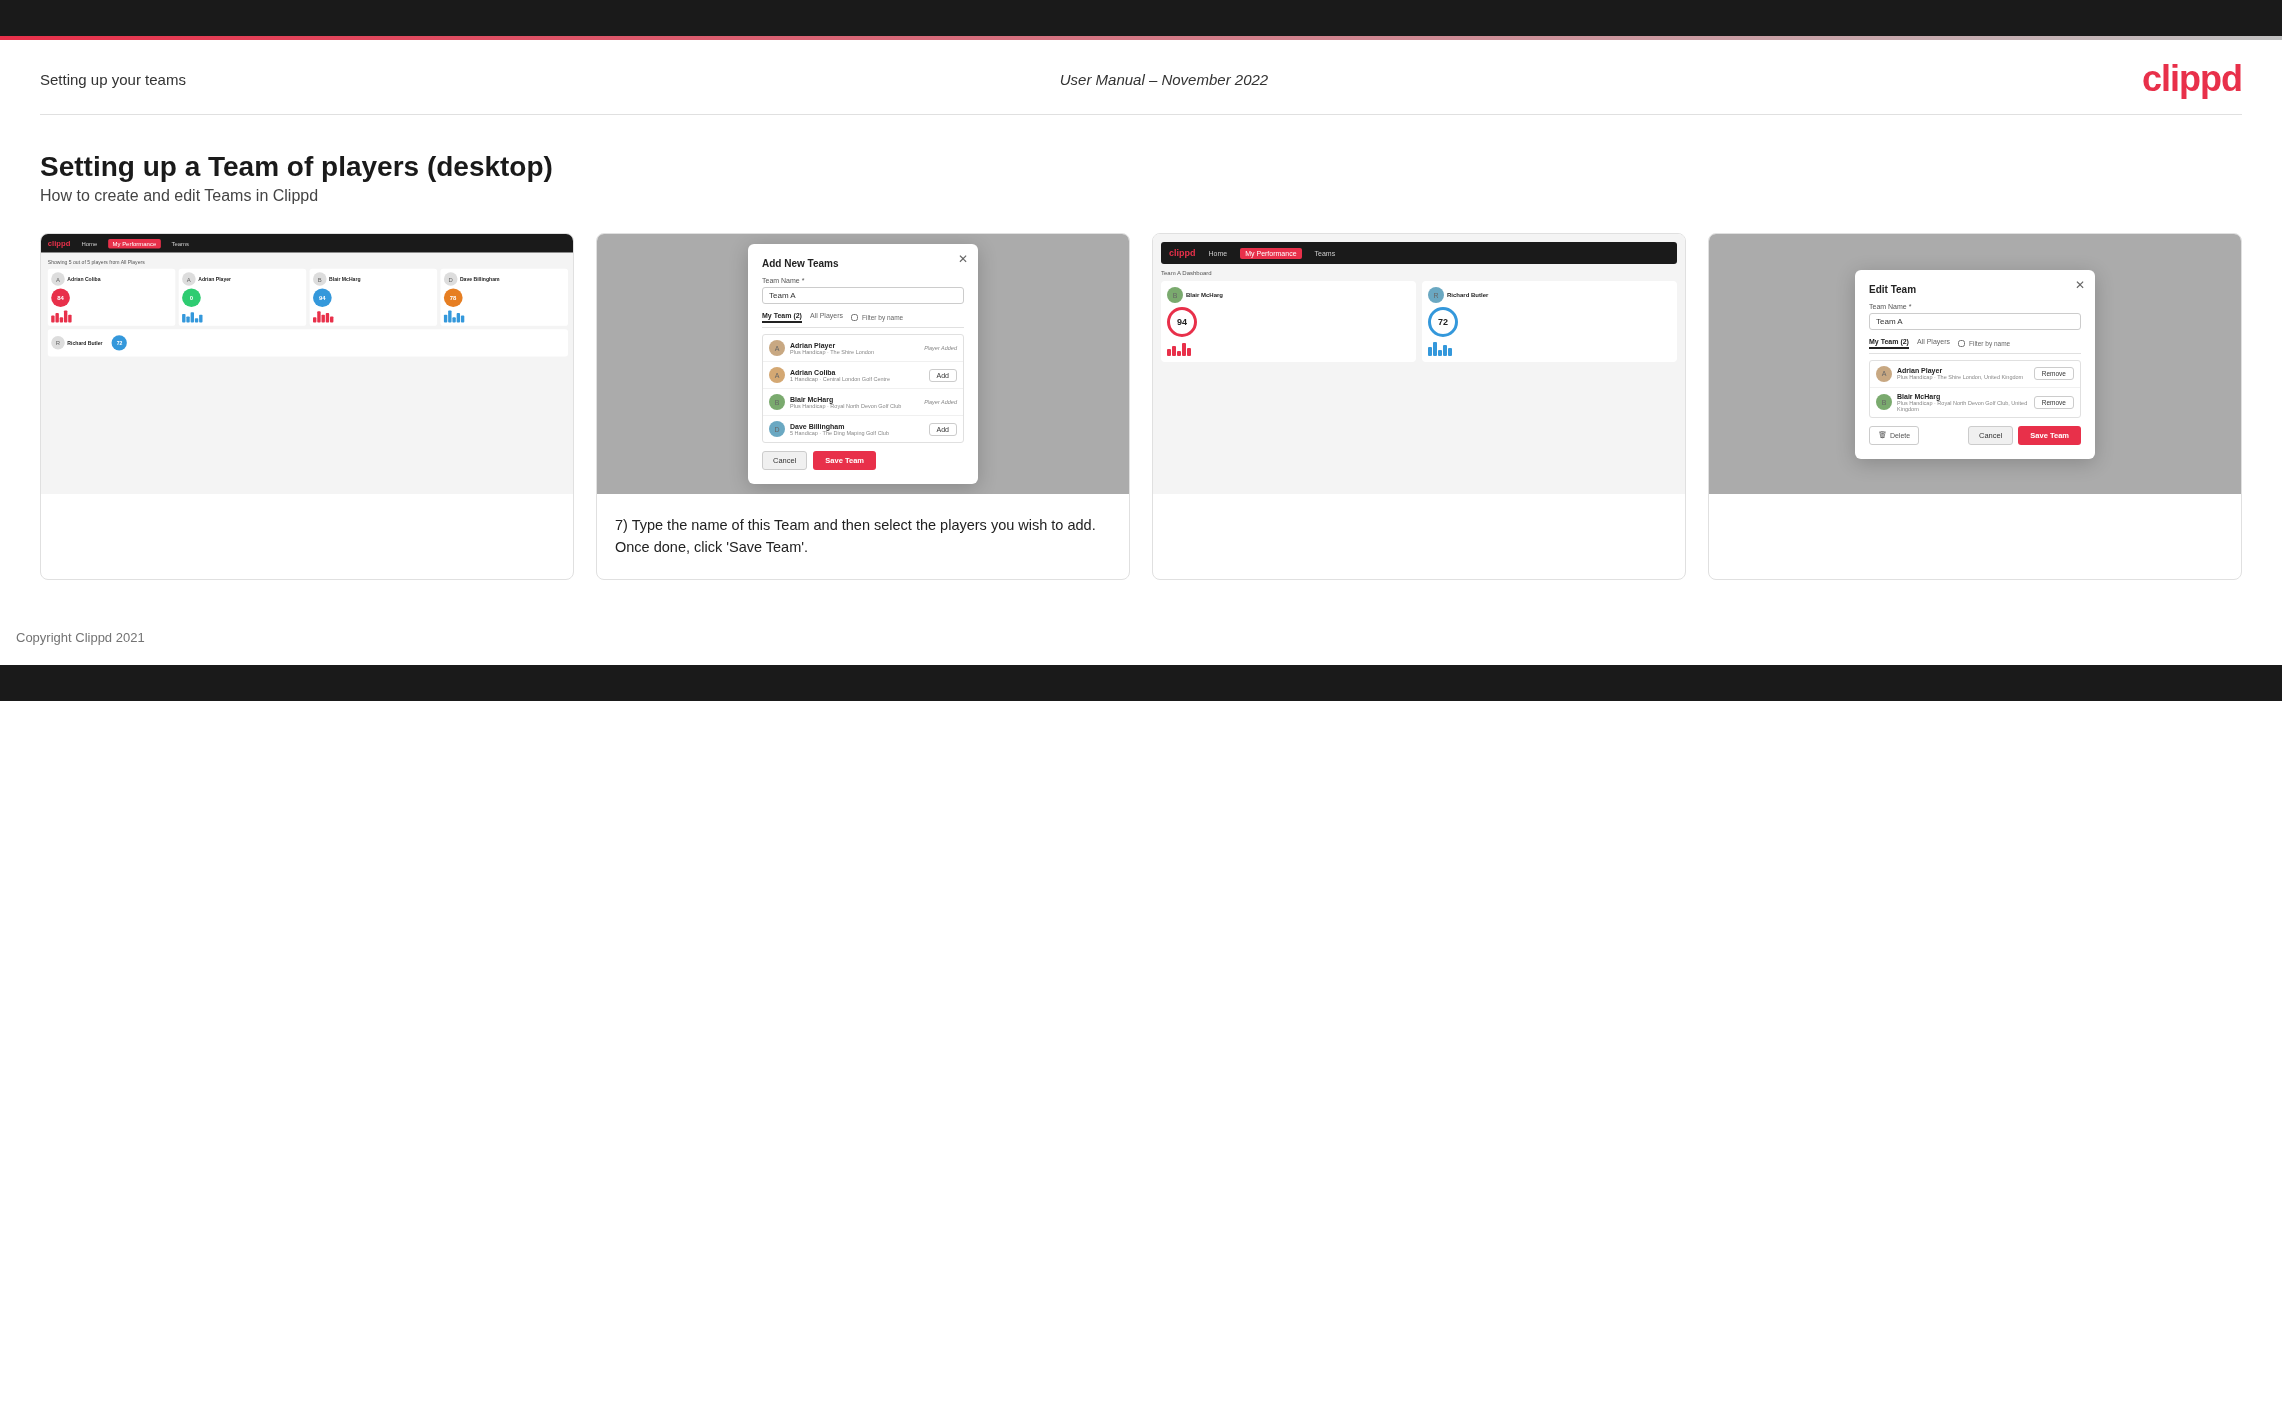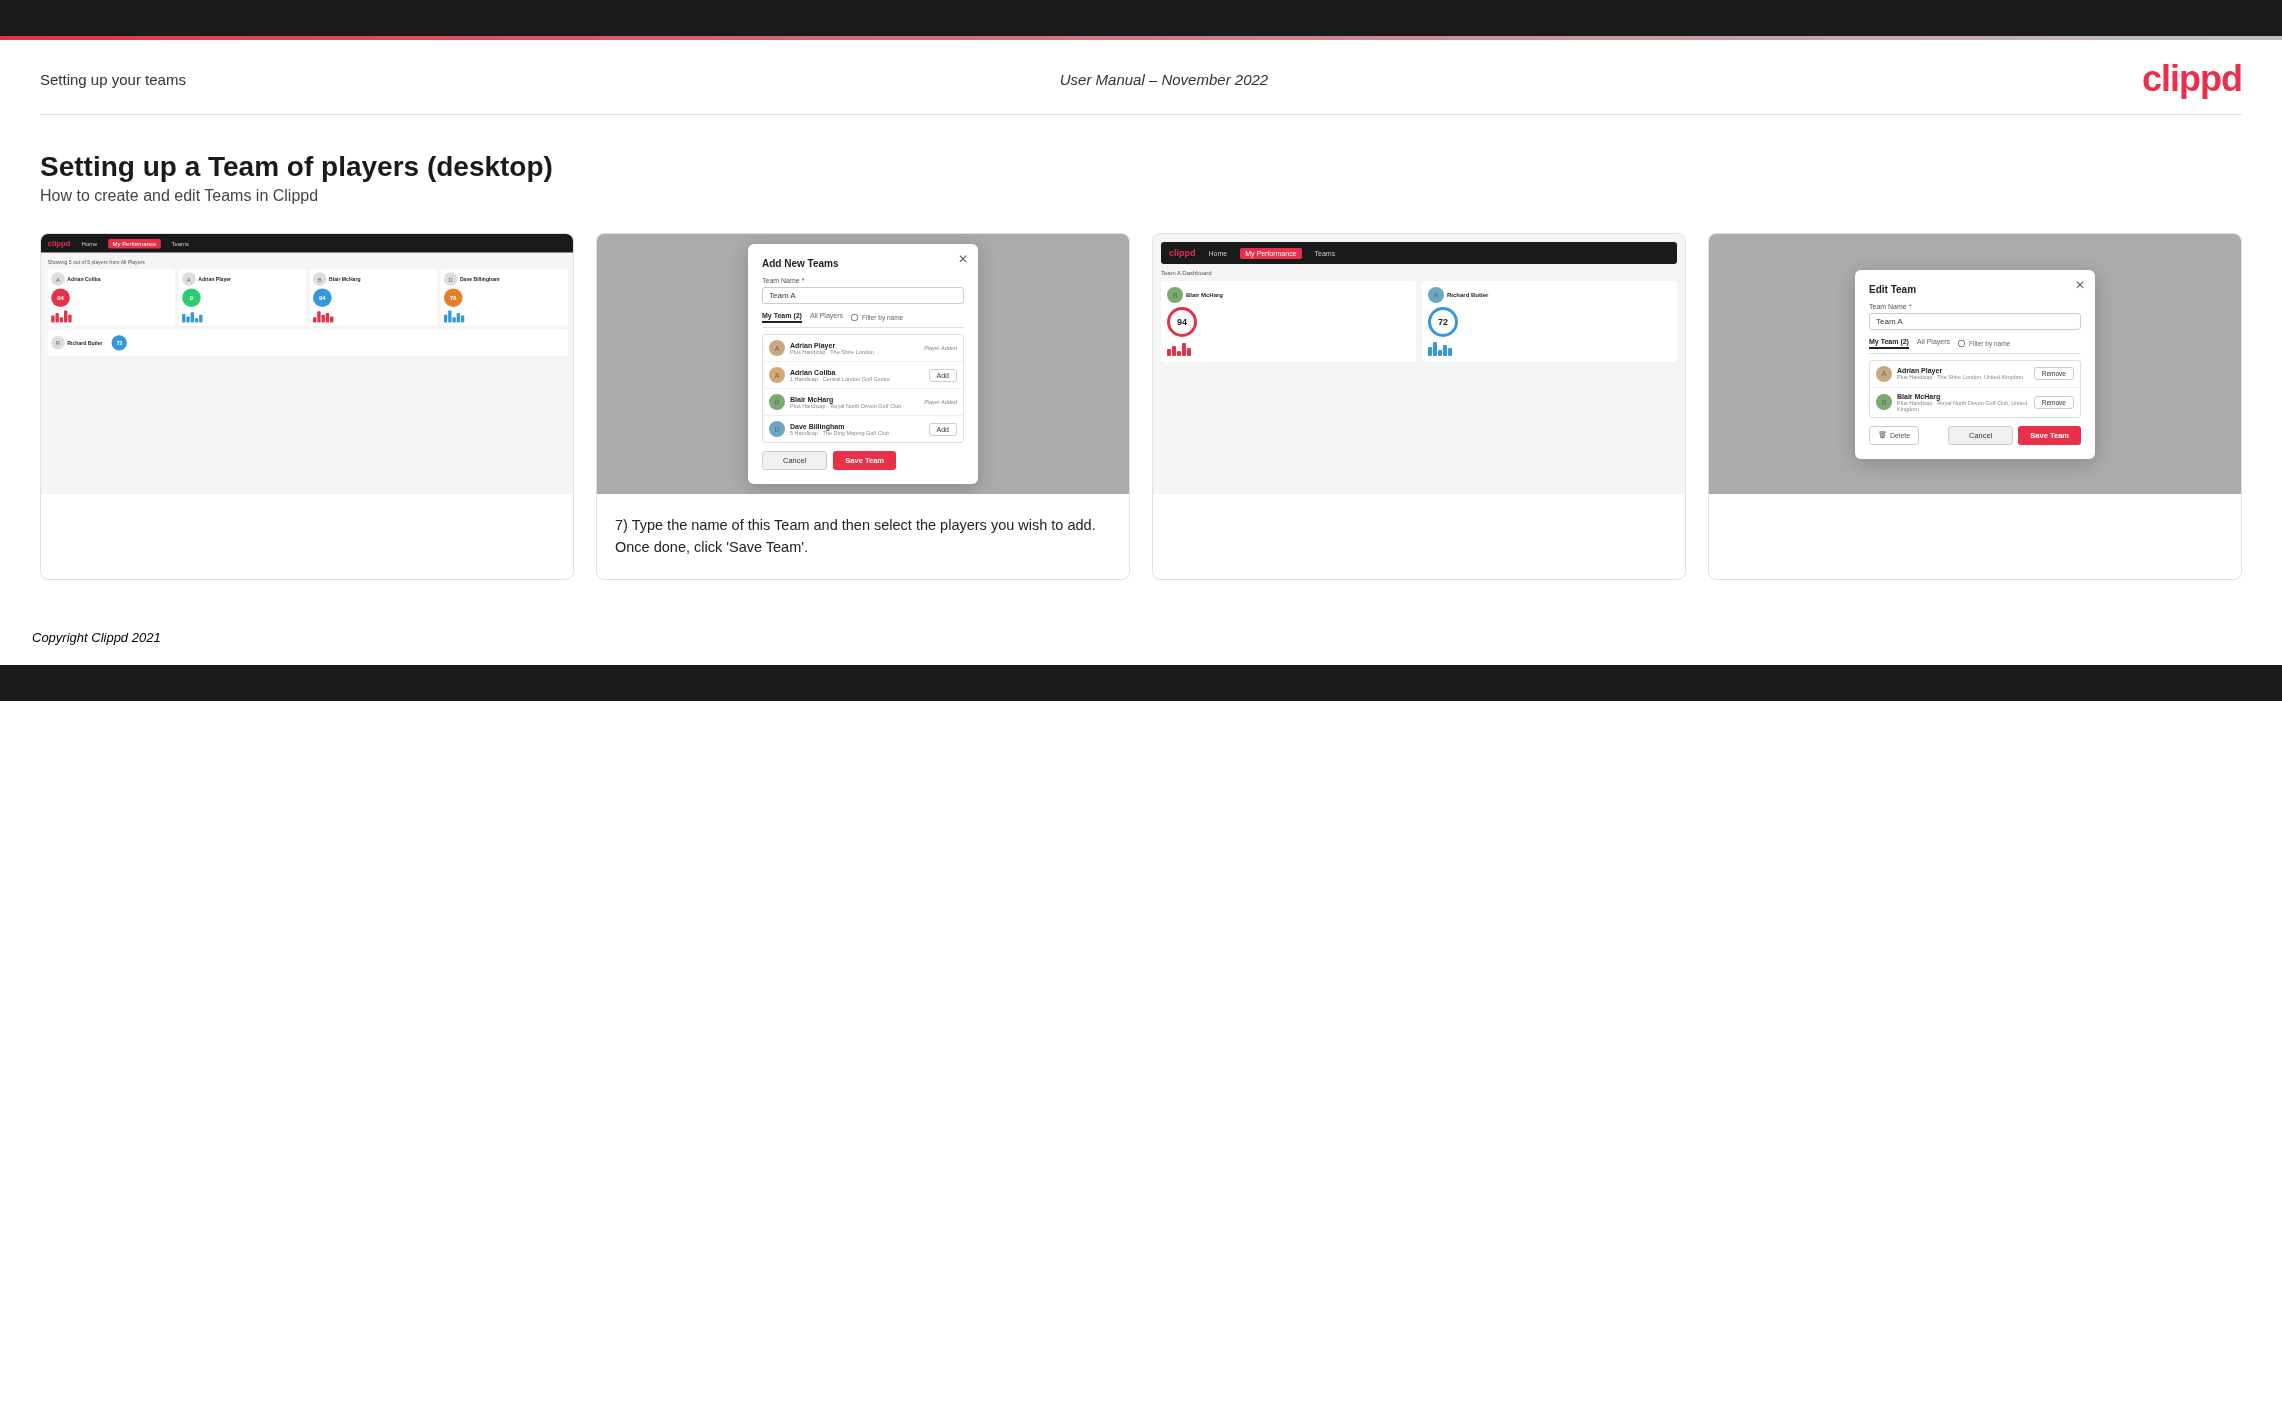--- a/index.html
+++ b/index.html
@@ -99,24 +99,23 @@
     .card-text {
       padding: 20px 18px;
       font-size: 14.5px;
       color: #222;
       line-height: 1.55;
       flex: 1;
     }
 
     
     .footer {
-      padding: 20px 32px;
+      padding: 20px 16px;
       font-size: 13px;
-      color: #000000;
-      font-style: italic;
+      color: #737373;
     }
 
     
     .bottom-bar {
       background: #1a1a1a;
       height: 36px;
       width: 100%;
     }
 
     
@@ -363,21 +362,21 @@
       display: flex;
       justify-content: flex-start;
       gap: 6px;
       margin-top: 4px;
     }
 
     .mock-btn-cancel {
       background: #f0f0f0;
       border: 1px solid #ccc;
       border-radius: 3px;
-      padding: 4px 20px;
+      padding: 4px 10px;
       font-size: 7.5px;
       color: #333;
     }
 
     .mock-btn-save {
       background: #e8304a;
       border: none;
       border-radius: 3px;
       padding: 4px 12px;
       font-size: 7.5px;

